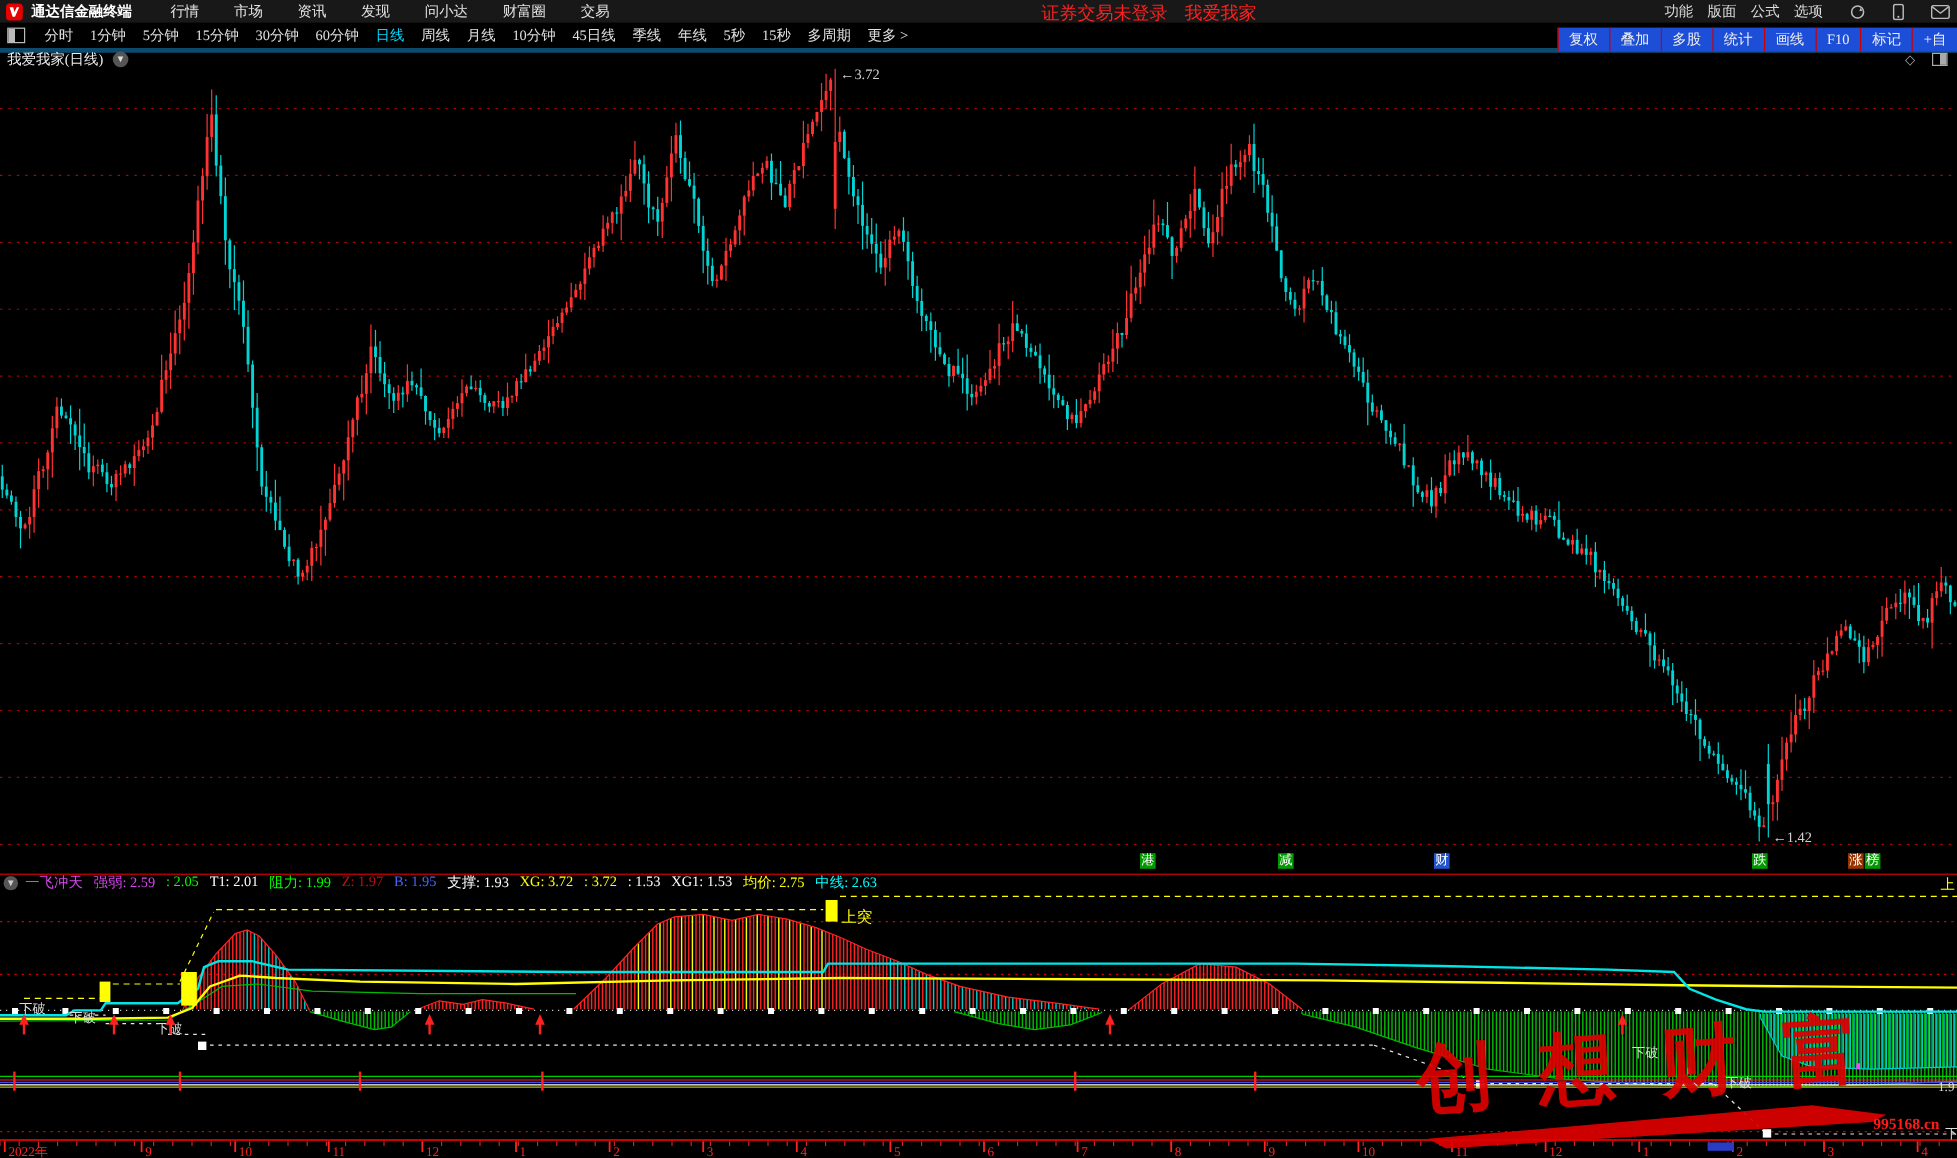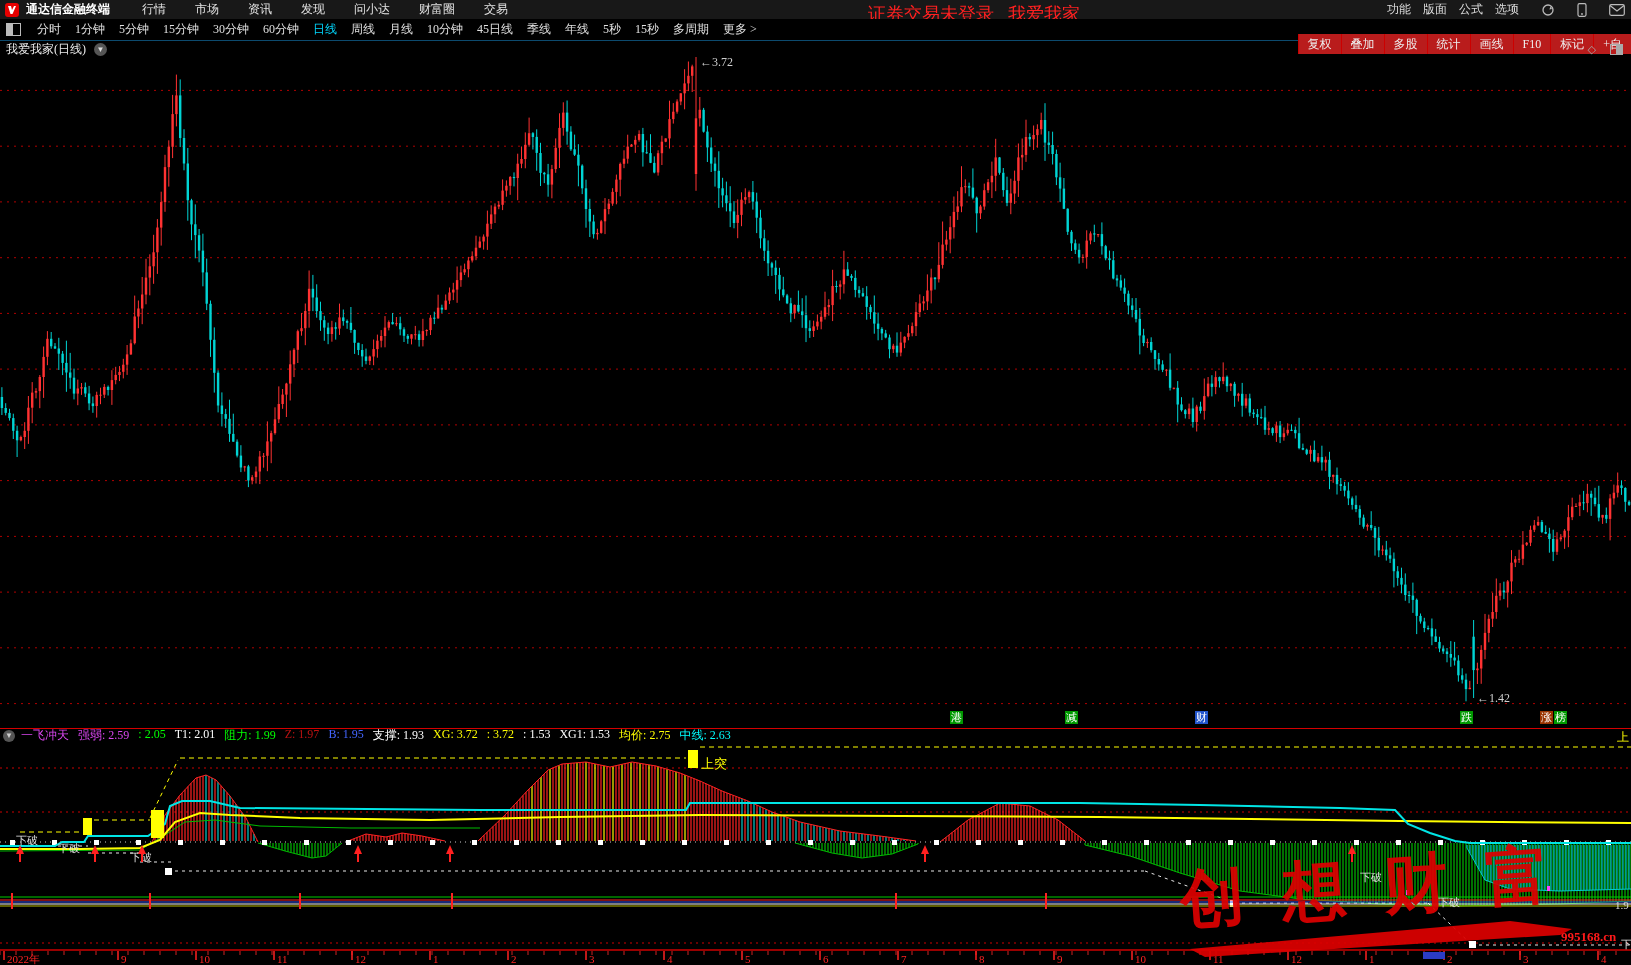--- a/index.html
+++ b/index.html
@@ -5,31 +5,31 @@
   html,body{margin:0;padding:0;background:#000;}
   #app{position:relative;width:1631px;height:965px;background:#000;overflow:hidden;
        font-family:Liberation Serif, serif;-webkit-font-smoothing:none;}
   
   .menu{position:absolute;left:0;top:0;width:100%;height:19px;background:#181818;
         display:flex;align-items:center;color:#e2e2e2;font-size:12px;}
   .logo{width:14px;height:14px;background:#e60000;border-radius:3px;margin:0 7px 0 5px;
         display:flex;align-items:center;justify-content:center;}
   .brand{font-weight:bold;color:#fff;margin-right:32px;}
   .menu-item{margin-right:29px;cursor:default;}
-  .alert{position:absolute;left:868px;top:2px;color:#ff2020;display:flex;gap:14px;font-size:18px;}
+  .alert{position:absolute;left:868px;top:2px;color:#ff2020;display:flex;gap:14px;font-size:15px;}
   .menu-right{position:absolute;right:6px;top:0;height:19px;display:flex;align-items:center;gap:22px;color:#ddd;}
   .micon{display:inline-flex;align-items:center;}
   
   .toolbar{position:absolute;left:0;top:19px;width:100%;height:21px;background:#000;
-           border-bottom:1px solid #0c4a6e;display:flex;align-items:center;font-size:12px;color:#e0e0e0;}
+           border-bottom:4px solid #0c4a6e;display:flex;align-items:center;font-size:12px;color:#e0e0e0;}
   .tb-icon{width:13px;height:11px;border:1px solid #bbb;margin:0 9px 0 6px;
            background:linear-gradient(90deg,#bbb 45%,transparent 45%);}
   .period{padding:0 7px;white-space:nowrap;}
   .period.active{color:#00d8ff;}
-  .tb-right{position:absolute;right:0;top:15px;height:20px;display:flex;background:#b91c1c;}
+  .tb-right{position:absolute;right:0;top:4px;height:20px;display:flex;background:#1d4ed8;}
   .tbtn{line-height:20px;padding:0 9px;border-left:1px solid #cc0000;white-space:nowrap;color:#eee;}
   
   .titlebar{position:absolute;left:0;top:41px;width:100%;height:16px;display:flex;align-items:center;
             color:#eee;font-size:12px;}
   .titlebar .t-text{margin-left:6px;}
   .tchev{width:13px;height:13px;border-radius:50%;background:#555;color:#ddd;font-size:8px;
          line-height:13px;text-align:center;margin-left:8px;}
   .t-icons{position:absolute;right:8px;display:flex;gap:14px;color:#aaa;font-size:11px;align-items:center;}
   .box-icon{width:11px;height:9px;border:1px solid #aaa;background:linear-gradient(90deg,transparent 50%,#aaa 50%);}
   svg.chart{position:absolute;left:0;display:block;}

